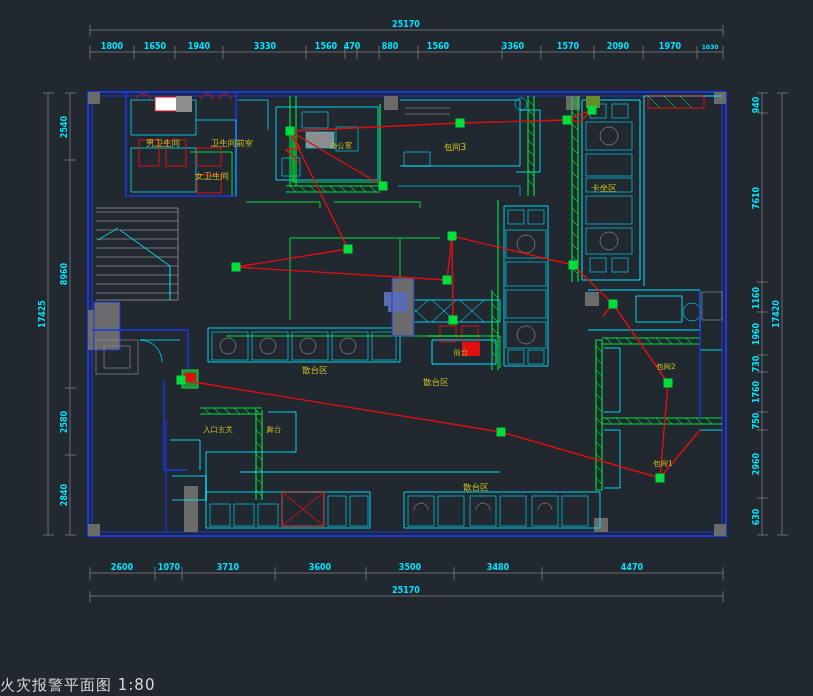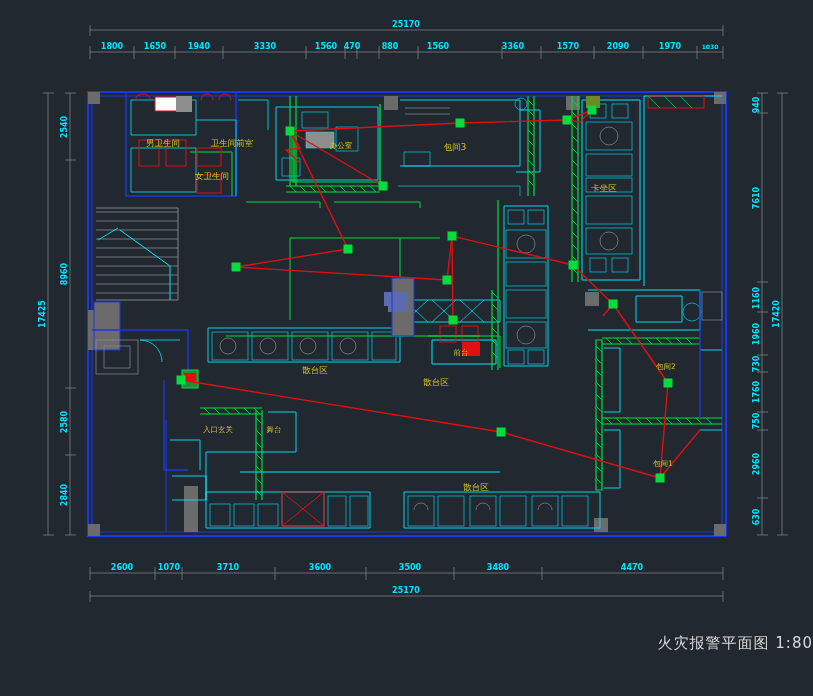--- a/index.html
+++ b/index.html
@@ -22,23 +22,23 @@
     position: absolute;
     left: 0;
     top: 0;
     width: 813px;
     height: 696px;
     display: block;
   }
   .title-block {
     position: absolute;
     left: 0;
-    top: 634px;
+    top: 676px;
     width: 813px;
-    text-align: right;
+    text-align: left;
     color: #d8d8d8;
     font-size: 15px;
     letter-spacing: 1px;
     font-family: "DejaVu Sans", "Liberation Sans", sans-serif;
   }
   text {
     font-family: "DejaVu Sans", "Liberation Sans", sans-serif;
   }
   .dimtext {
     fill: #00e5ff;

